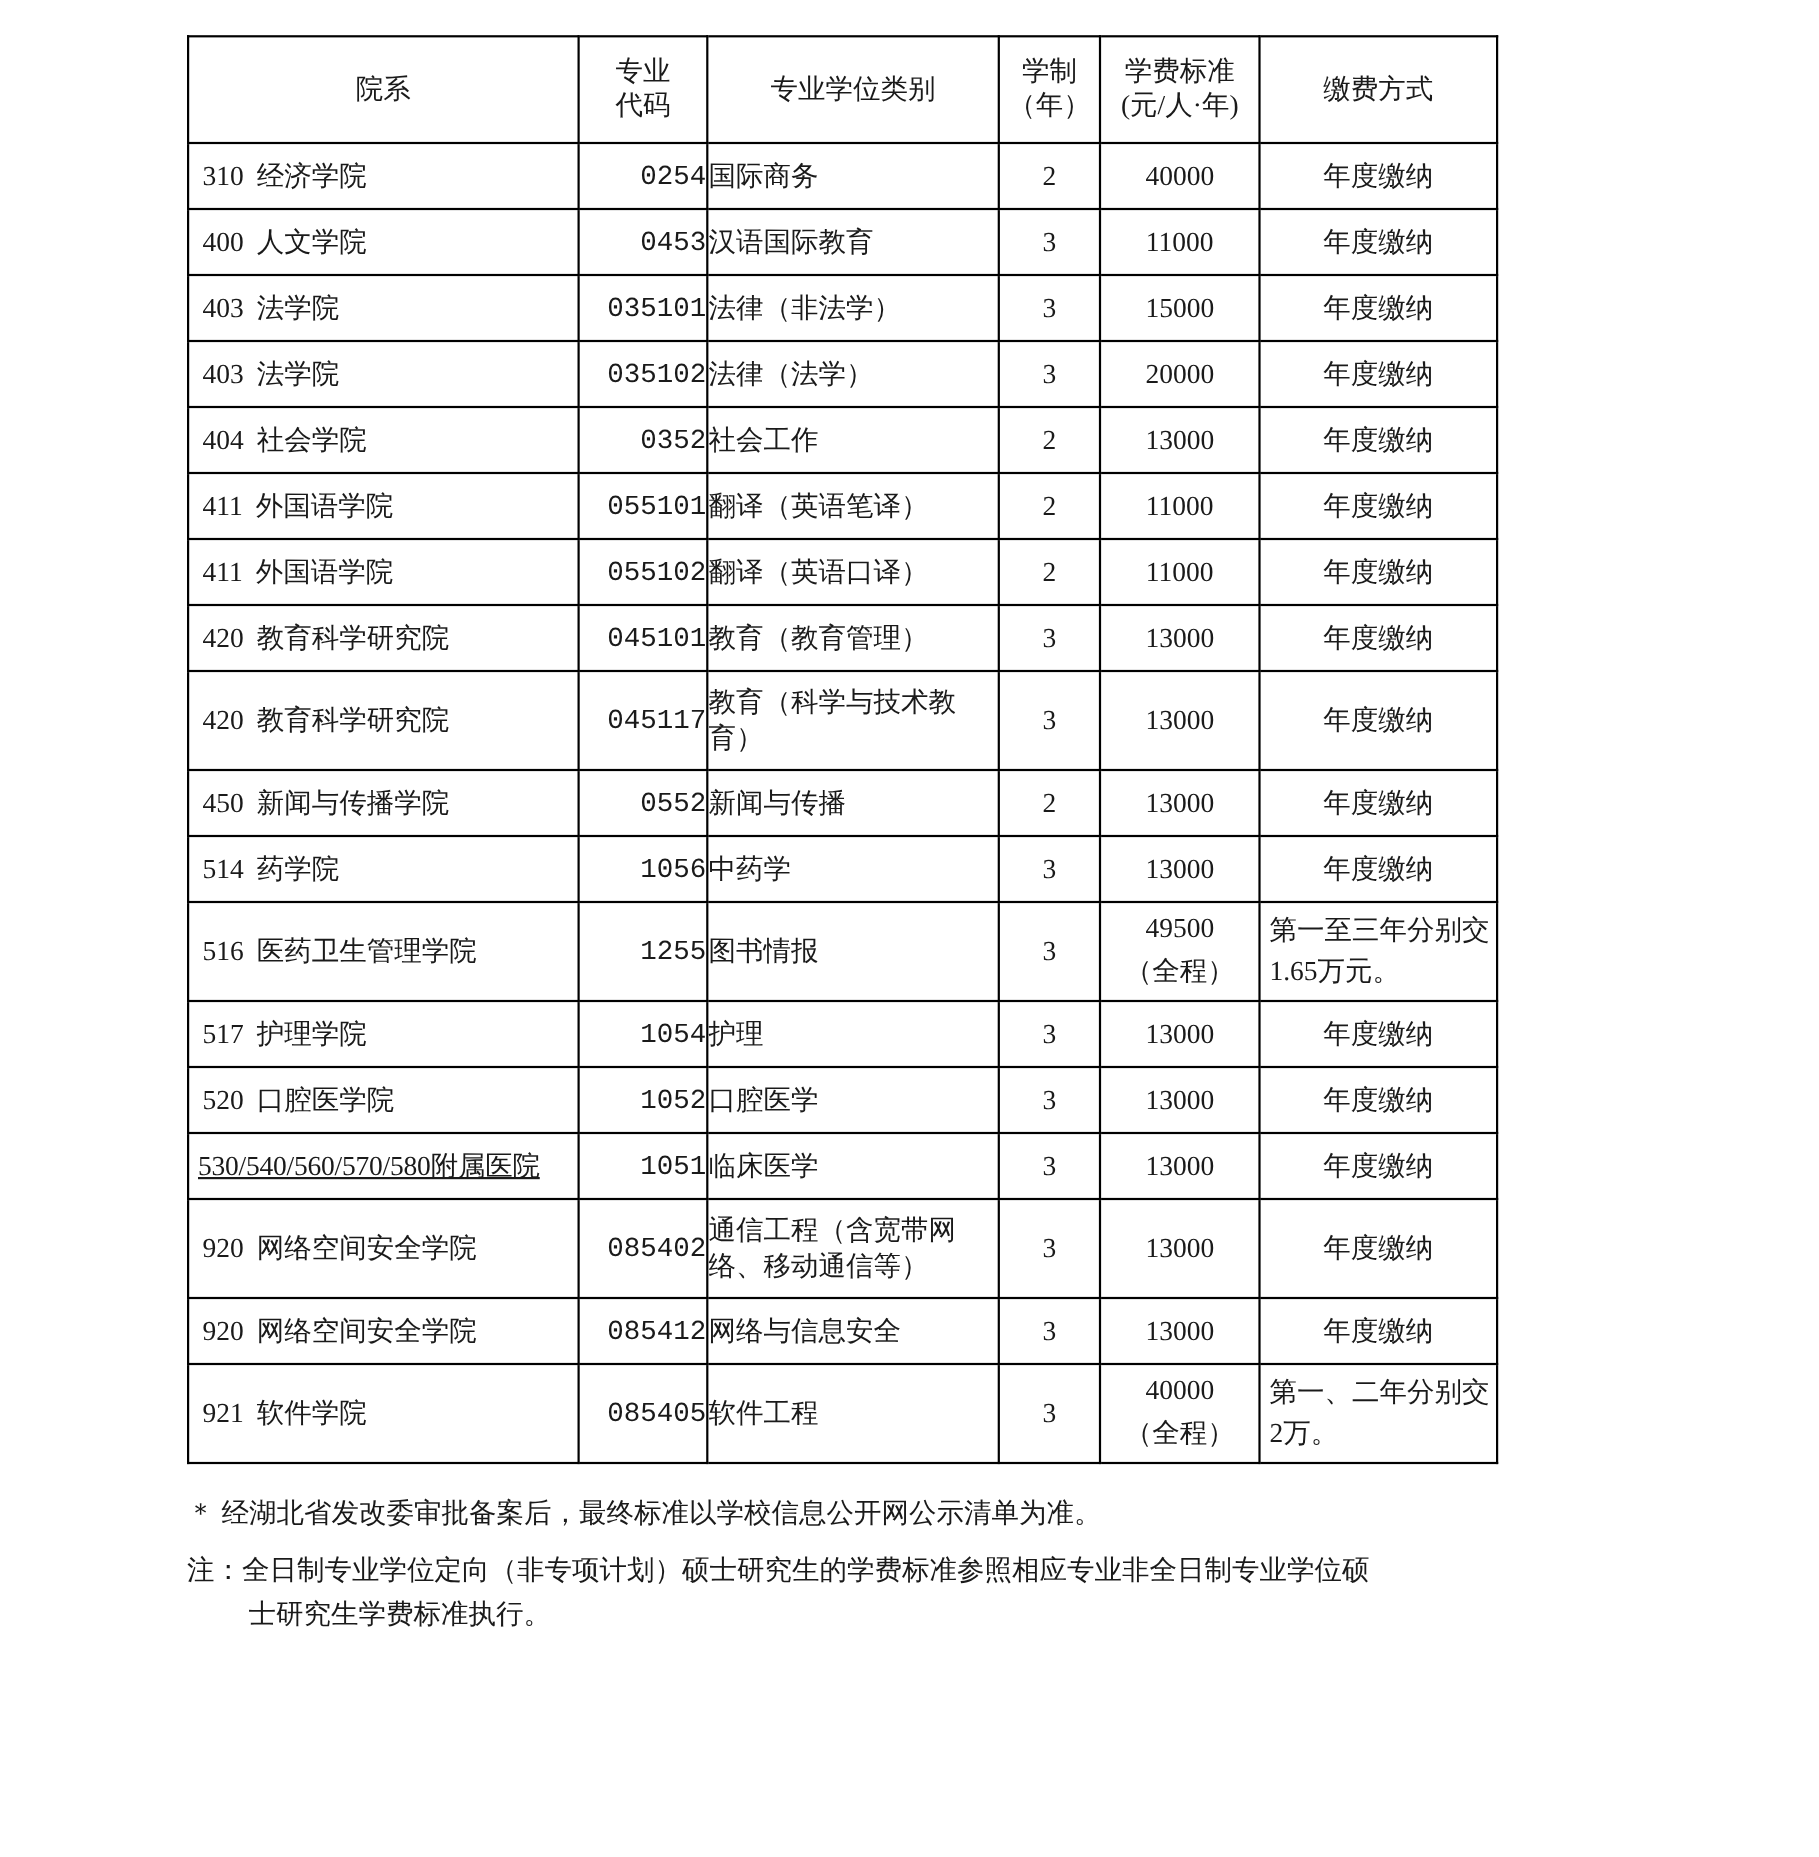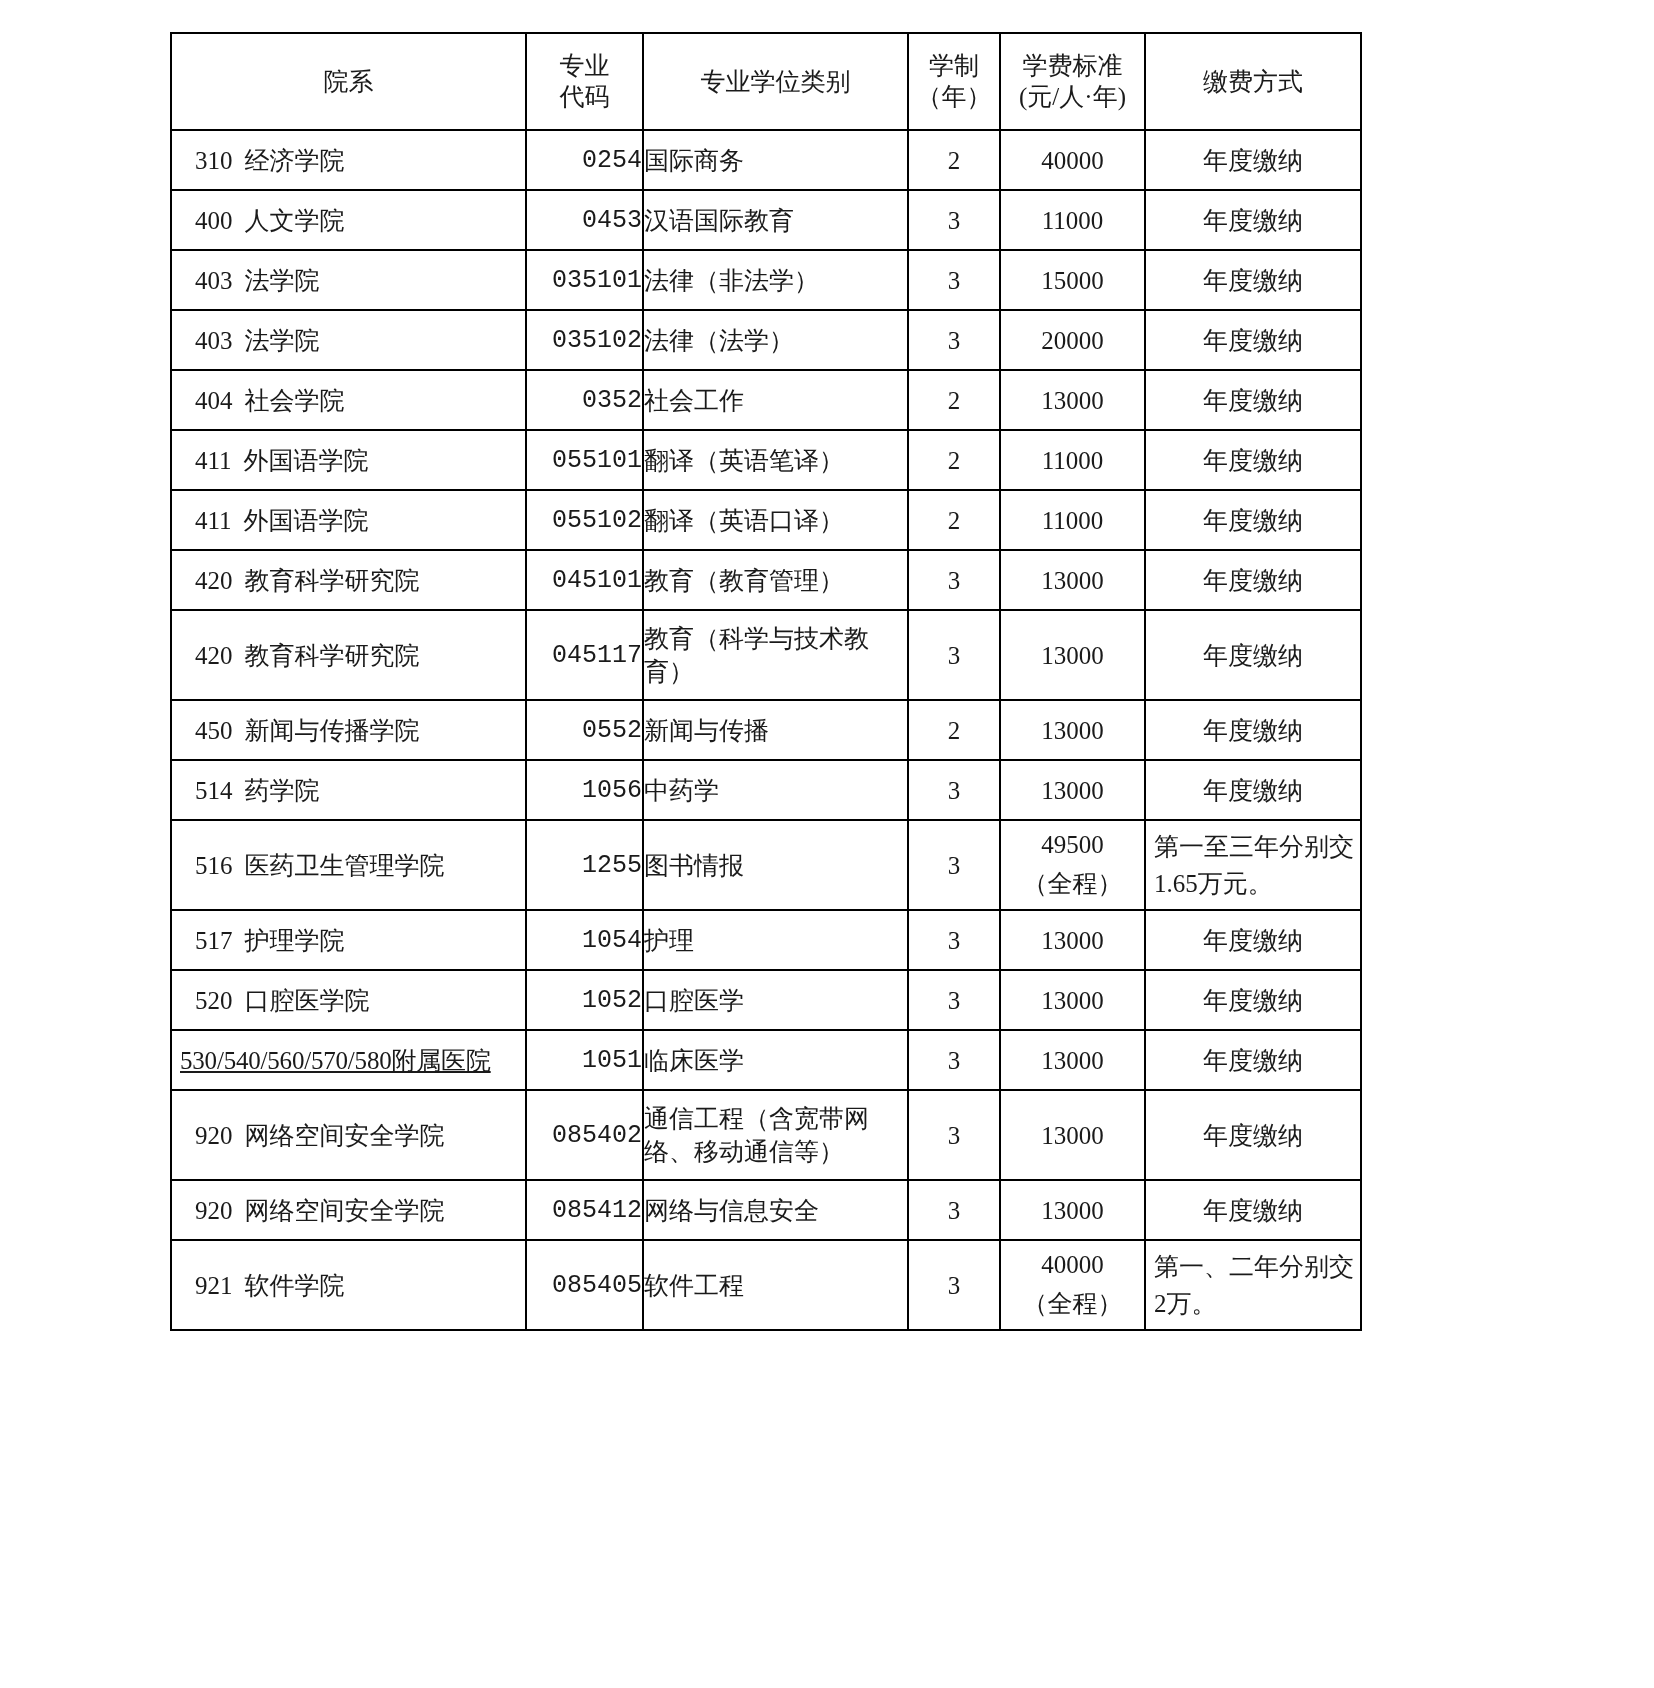--- a/index.html
+++ b/index.html
@@ -52,21 +52,21 @@
   }
   thead .hdr-stack {
     display: block;
     line-height: 1.22;
   }
   thead .hdr-stack span { display: block; }
 
   tbody tr { height: 60px; }
   tbody td.dept {
     text-align: left;
-    padding-left: 23px;
+    padding-left: 12px;
     padding-right: 4px;
     white-space: nowrap;
   }
   tbody td.dept .num { margin-right: 12px; }
   tbody td.dept.tight { letter-spacing: -0.2px; padding-left: 8px; text-decoration: underline; }
   tbody td.code {
     text-align: right;
     font-family: Liberation Mono, monospace;
   }
   tbody td.major {
@@ -365,14 +365,23 @@
             <div>（全程）</div>
           </td>
           <td class="pay special">
             <div>第一、二年分别交</div>
             <div>2万。</div>
           </td>
         </tr>
       </tbody>
   </table>
 
+  <div class="notes">
+    <div class="note-block">
+      <span class="note-line">＊ 经湖北省发改委审批备案后，最终标准以学校信息公开网公示清单为准。</span>
+    </div>
+    <div class="note-block">
+      <span class="note-line">注：全日制专业学位定向（非专项计划）硕士研究生的学费标准参照相应专业非全日制专业学位硕</span>
+      <span class="note-line indent">士研究生学费标准执行。</span>
+    </div>
+  </div>
 
 </div>
 
 </body></html>

